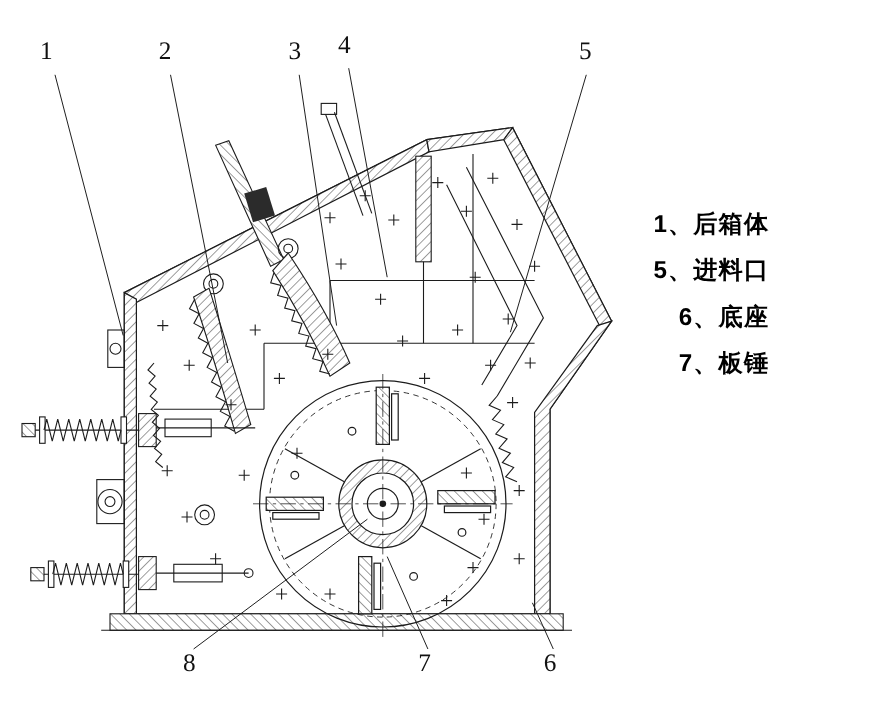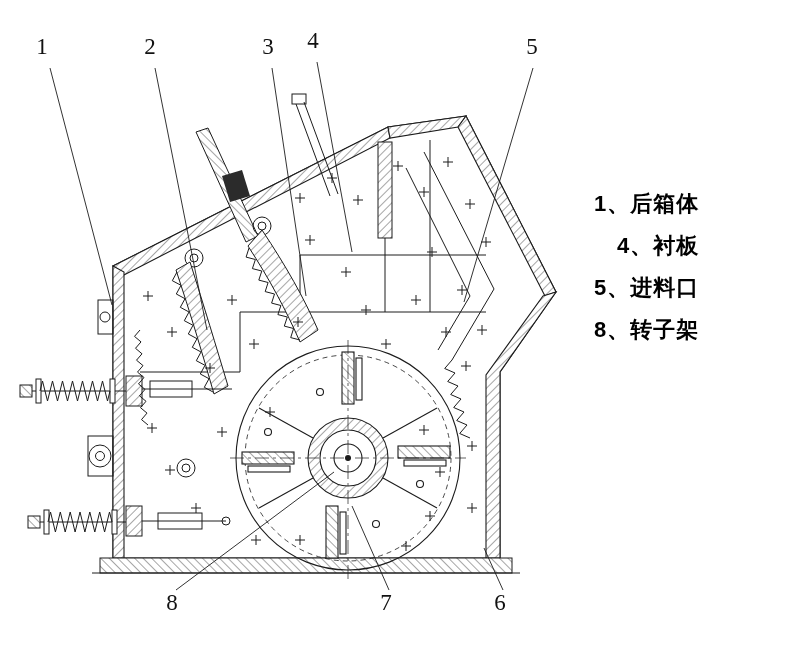--- a/index.html
+++ b/index.html
@@ -158,17 +158,17 @@
   <div class="callout" style="left:150px; top:34px;">2</div>
   <div class="callout" style="left:268px; top:34px;">3</div>
   <div class="callout" style="left:313px; top:28px;">4</div>
   <div class="callout" style="left:532px; top:34px;">5</div>
   <div class="callout" style="left:500px; top:590px;">6</div>
   <div class="callout" style="left:386px; top:590px;">7</div>
   <div class="callout" style="left:172px; top:590px;">8</div>
 
   <div class="legend">
     <div class="legend-item"><span>1、</span><span>后箱体</span></div>
-    <div class="legend-item"><span>4、</span><span>衬板</span></div>
     <div class="legend-item"><span>5、</span><span>进料口</span></div>
-    <div class="legend-item"><span>8、</span><span>转子架</span></div>
+    <div class="legend-item"><span>6、</span><span>底座</span></div>
+    <div class="legend-item"><span>7、</span><span>板锤</span></div>
   </div>
 </div>
 
 </body></html>

